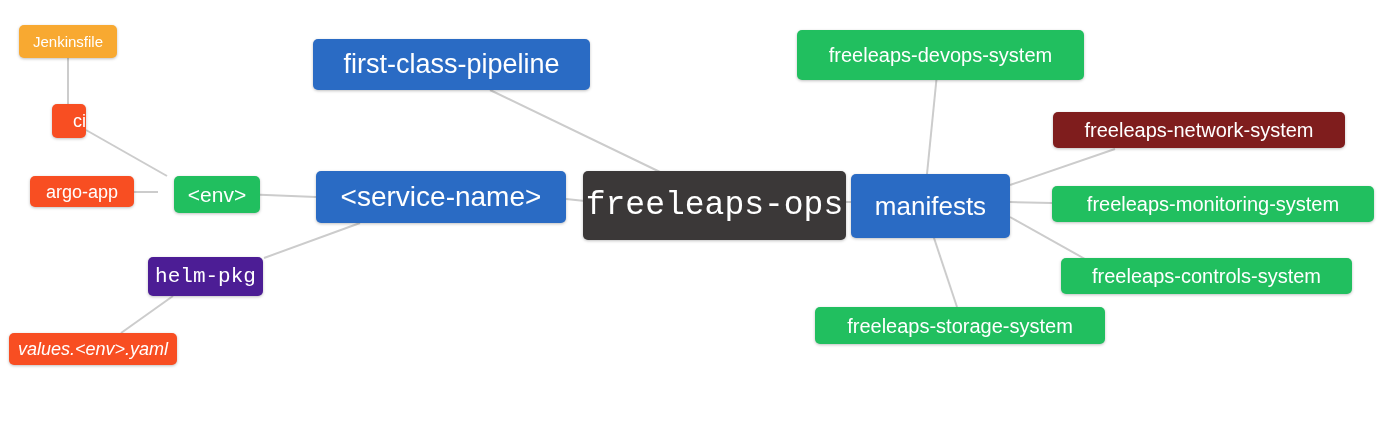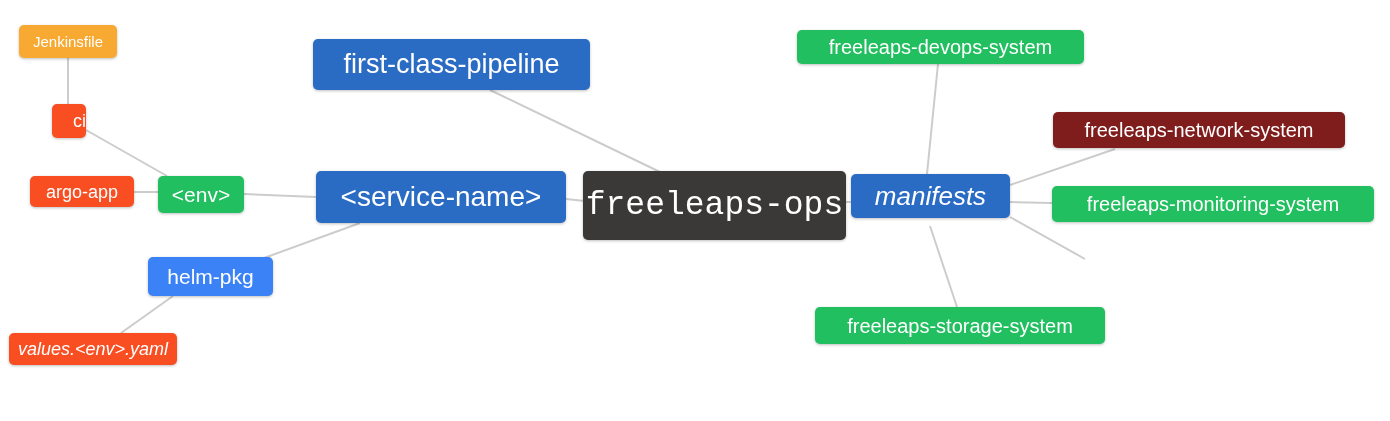--- a/index.html
+++ b/index.html
@@ -67,58 +67,61 @@
   </div>
 
   <div class="node" style="left: 52px; top: 104px; width: 34px; height: 34px; font-size: 18px; background-color: rgb(248, 78, 34); justify-content: flex-end;">
     <span>ci</span>
   </div>
 
   <div class="node" style="left: 30px; top: 176px; width: 104px; height: 31px; font-size: 18px; background-color: rgb(248, 78, 34);">
     <span>argo-app</span>
   </div>
 
-  <div class="node" style="left: 158px; top: 176px; width: 86px; height: 37px; font-size: 21px; background-color: rgb(33, 191, 95);">
+  <div class="node" style="left: 174px; top: 176px; width: 86px; height: 37px; font-size: 21px; background-color: rgb(33, 191, 95);">
     <span>&lt;env&gt;</span>
   </div>
 
-  <div class="node" style="left: 148px; top: 257px; width: 125px; height: 39px; font-size: 21px; background-color: #3b82f6;">
+  <div class="node" style="left: 148px; top: 257px; width: 115px; height: 39px; font-size: 21px; background-color: #4c1d95; font-family: Liberation Mono, monospace;">
     <span>helm-pkg</span>
   </div>
 
   <div class="node" style="left: 9px; top: 333px; width: 168px; height: 32px; font-size: 18px; background-color: rgb(248, 78, 34); font-style: italic;">
     <span>values.&lt;env&gt;.yaml</span>
   </div>
 
   <div class="node" style="left: 313px; top: 39px; width: 277px; height: 51px; font-size: 27px; background-color: rgb(42, 107, 196);">
     <span>first-class-pipeline</span>
   </div>
 
   <div class="node" style="left: 316px; top: 171px; width: 250px; height: 52px; font-size: 28px; background-color: rgb(42, 107, 196);">
     <span>&lt;service-name&gt;</span>
   </div>
 
   <div class="node" style="left: 583px; top: 171px; width: 263px; height: 69px; font-size: 33px; background-color: rgb(59, 56, 56); font-family: Liberation Mono, monospace;">
     <span>freeleaps-ops</span>
   </div>
 
-  <div class="node" style="left: 851px; top: 174px; width: 159px; height: 44px; font-size: 26px; background-color: rgb(42, 107, 196); font-style: italic;">
+  <div class="node" style="left: 851px; top: 174px; width: 159px; height: 64px; font-size: 26px; background-color: rgb(42, 107, 196);">
     <span>manifests</span>
   </div>
 
-  <div class="node" style="left: 797px; top: 30px; width: 287px; height: 34px; font-size: 20px; background-color: rgb(33, 191, 95);">
+  <div class="node" style="left: 797px; top: 30px; width: 287px; height: 50px; font-size: 20px; background-color: rgb(33, 191, 95);">
     <span>freeleaps-devops-system</span>
   </div>
 
   <div class="node" style="left: 1053px; top: 112px; width: 292px; height: 36px; font-size: 20px; background-color: #7f1d1d;">
     <span>freeleaps-network-system</span>
   </div>
 
   <div class="node" style="left: 1052px; top: 186px; width: 322px; height: 36px; font-size: 20px; background-color: rgb(33, 191, 95);">
     <span>freeleaps-monitoring-system</span>
   </div>
 
+  <div class="node" style="left: 1061px; top: 258px; width: 291px; height: 36px; font-size: 20px; background-color: rgb(33, 191, 95);">
+    <span>freeleaps-controls-system</span>
+  </div>
 
   <div class="node" style="left: 815px; top: 307px; width: 290px; height: 37px; font-size: 20px; background-color: rgb(33, 191, 95);">
     <span>freeleaps-storage-system</span>
   </div>
 
 </div>
 
 </body></html>

